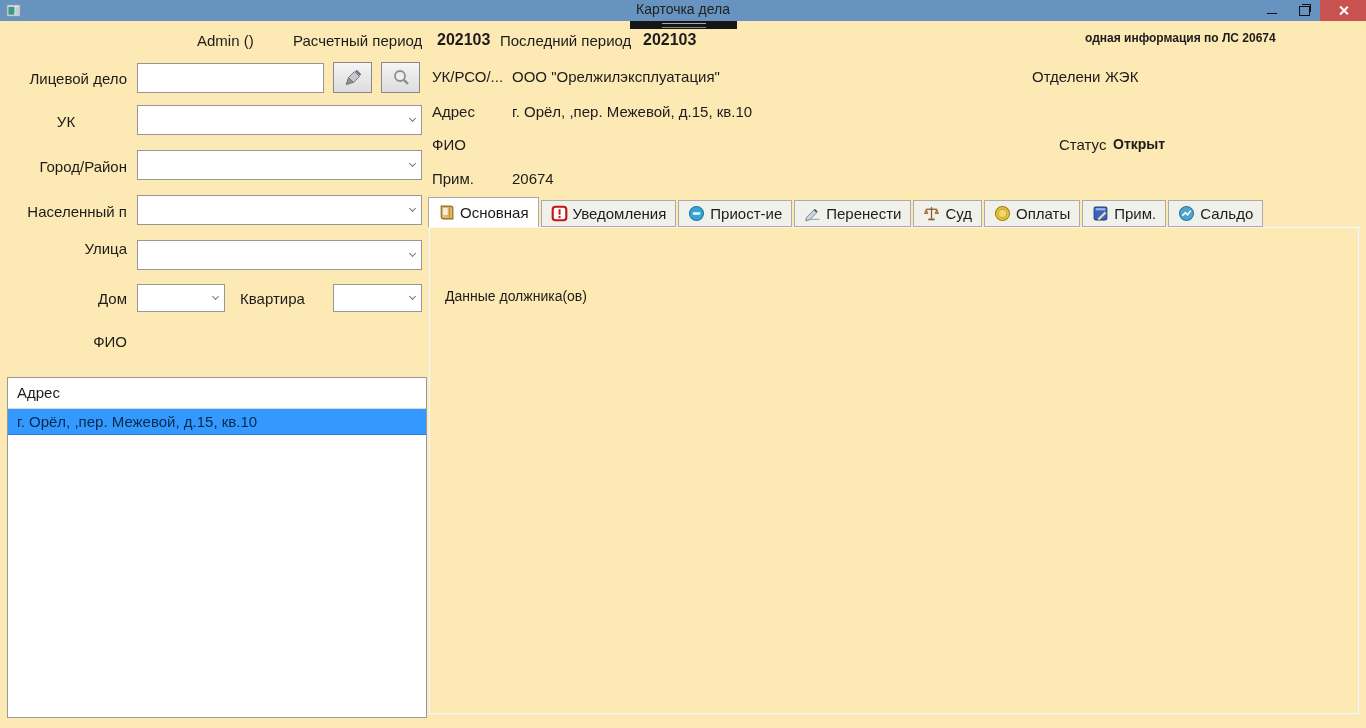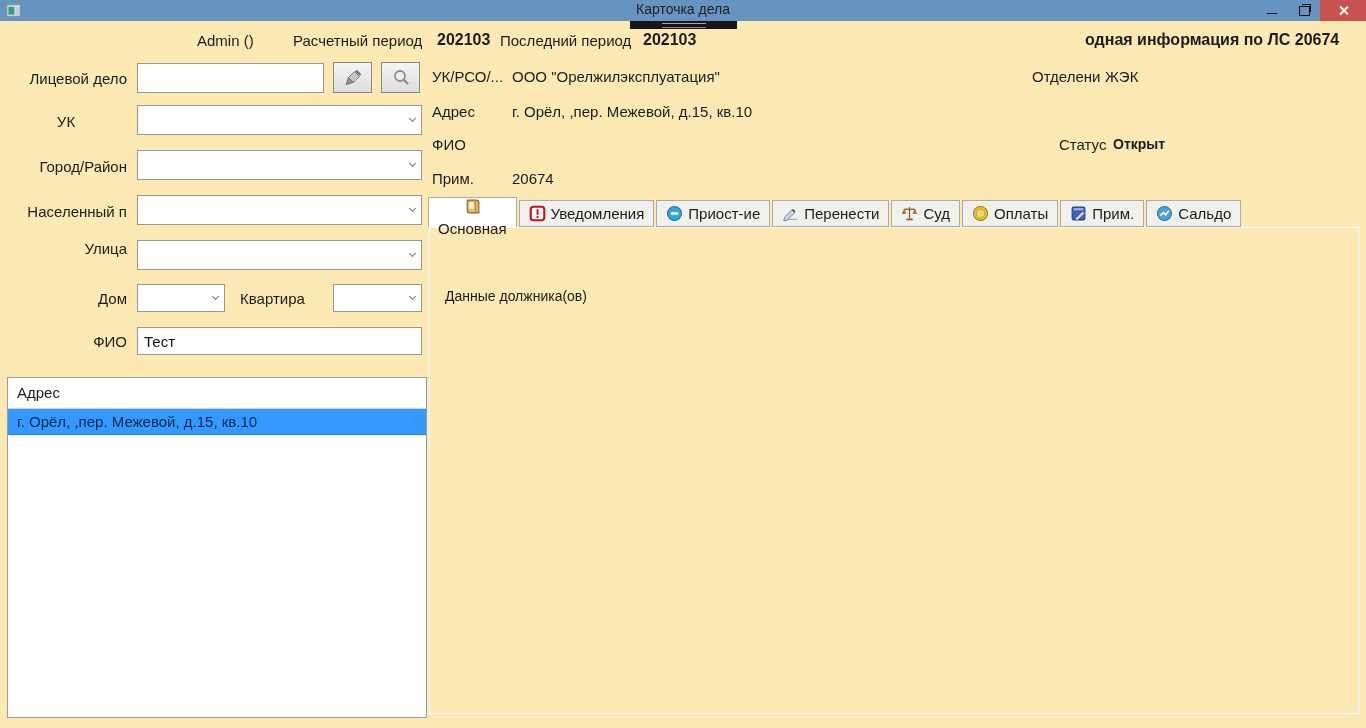--- a/index.html
+++ b/index.html
@@ -32,21 +32,21 @@
   .chev.sm{width:4px;height:4px;margin-top:-4px;right:6px;}
   .btn{position:absolute;box-sizing:border-box;display:flex;align-items:center;justify-content:center;gap:6px;background:linear-gradient(#f4f4f4,#dddddd);border:1px solid #898989;font-family:"Liberation Sans",sans-serif;font-size:15px;color:#111;cursor:default;padding:0 4px;}
   .icon{display:inline-flex;flex:none;}
   
   .addrlist{position:absolute;left:7px;top:377px;width:420px;height:341px;background:#fff;border:1px solid #9a9a9a;box-sizing:border-box;}
   .addrlist .hdr{height:30px;line-height:30px;padding-left:9px;font-size:15px;border-bottom:1px solid #d8d8d8;background:#fff;}
   .addrlist .row{height:25px;line-height:25px;padding-left:9px;font-size:15px;background:#3399FE;color:#062a4a;border-bottom:1px solid #2a7fd4;}
   
   .tabs{position:absolute;left:428px;top:197px;height:30px;display:flex;align-items:flex-end;gap:2px;z-index:3;}
   .tab{display:flex;align-items:center;gap:5px;padding:0 9px;height:27px;background:#f1f1ec;border:1px solid #ababab;box-sizing:border-box;font-size:15px;white-space:nowrap;}
-  .tab.active{height:30px;background:#fff;border-bottom:none;flex-direction:column;}
+  .tab.active{height:30px;background:#fff;border-bottom:none;}
   
   .frame{position:absolute;left:428px;top:226px;width:932px;height:489px;box-sizing:border-box;background:#FDE9B4;border:1px solid #efecdd;box-shadow:0 0 0 1px #fbf7ea inset;z-index:1;}
   .datefield{position:absolute;box-sizing:border-box;border:1px solid #b9b9b9;background:#FBEFC9;color:#a8a8a8;font-size:15px;display:flex;align-items:center;padding:0 4px 0 8px;justify-content:space-between;}
   .orgcombo{position:absolute;box-sizing:border-box;border:1px solid #c0c0c0;background:#ededea;color:#4a4a4a;font-size:15px;display:flex;align-items:center;padding-left:14px;}
   .checkbox{position:absolute;width:15px;height:15px;background:#fff;border:1px solid #6e6e6e;box-sizing:border-box;}
   
   .groupbox{position:absolute;left:434px;top:296px;width:922px;height:136px;box-sizing:border-box;border:1px solid #f3efe0;box-shadow:0 0 0 1px #e7e3d2;}
   .legend{position:absolute;left:440px;top:288px;background:#FDE9B4;padding:0 5px;font-size:14px;z-index:2;}
   .table{position:absolute;left:440px;top:316px;width:911px;height:112px;background:#fff;border:1px solid #8a8a8a;box-sizing:border-box;}
   .trow{display:flex;}
@@ -86,21 +86,21 @@
   </div>
   <div class="blackbar">
       <span></span>
     </div>
 
   <span class="lbl" style="left:197px;top:32px;">Admin  ()</span>
   <span class="lbl" style="left:293px;top:32px;">Расчетный период</span>
   <span class="lbl b" style="left:437px;top:31px;font-size:16px;">202103</span>
   <span class="lbl" style="left:500px;top:32px;">Последний период</span>
   <span class="lbl b" style="left:643px;top:31px;font-size:16px;">202103</span>
-  <span class="lbl b" style="left:1085px;top:31px;font-size:16px;">одная информация по ЛС  20674</span>
+  <span class="lbl b" style="left:1085px;top:31px;font-size:12px;">одная информация по ЛС  20674</span>
 
   <span class="lbl rlbl" style="top:70px;">Лицевой дело</span>
   <input class="ti" style="left: 137px; top: 63px; width: 187px; height: 30px;">
   <button class="btn" style="left:333px;top:62px;width:39px;height:31px;">
     <span class="icon">
         <svg width="20" height="20" viewBox="0 0 20 20">
           <path d="M11.5 3.5l5 5-6 6-5-5z" fill="#c3c8ce" stroke="#787d83"></path>
           <path d="M5.5 9.5L3.2 16.6l7.2-2.3z" fill="#8e9298" stroke="#6e7278"></path>
           <path d="M13 2.5l4.5 4.5" stroke="#6a6e74" stroke-width="2.2" fill="none"></path>
         </svg>
@@ -138,21 +138,20 @@
   <span class="lbl rlbl" style="top:290px;">Дом</span>
   <div class="combo" style="left:137px;top:284px;width:88px;height:28px;">
       <span class="chev sm"></span>
     </div>
   <span class="lbl" style="left:240px;top:290px;">Квартира</span>
   <div class="combo" style="left:333px;top:284px;width:89px;height:28px;">
       <span class="chev sm"></span>
     </div>
 
   <span class="lbl rlbl" style="top:333px;">ФИО</span>
-  <input class="ti" style="left: 137px; top: 327px; width: 285px; height: 28px;" value="Тест">
 
   <div class="addrlist">
     <div class="hdr">Адрес</div>
     <div class="row">г. Орёл, ,пер. Межевой, д.15, кв.10</div>
   </div>
 
   <span class="lbl" style="left:432px;top:68px;">УК/РСО/...</span>
   <span class="lbl" style="left:512px;top:68px;">ООО "Орелжилэксплуатация"</span>
   <span class="lbl" style="left:432px;top:103px;">Адрес</span>
   <span class="lbl" style="left:512px;top:103px;">г. Орёл, ,пер. Межевой, д.15, кв.10</span>

